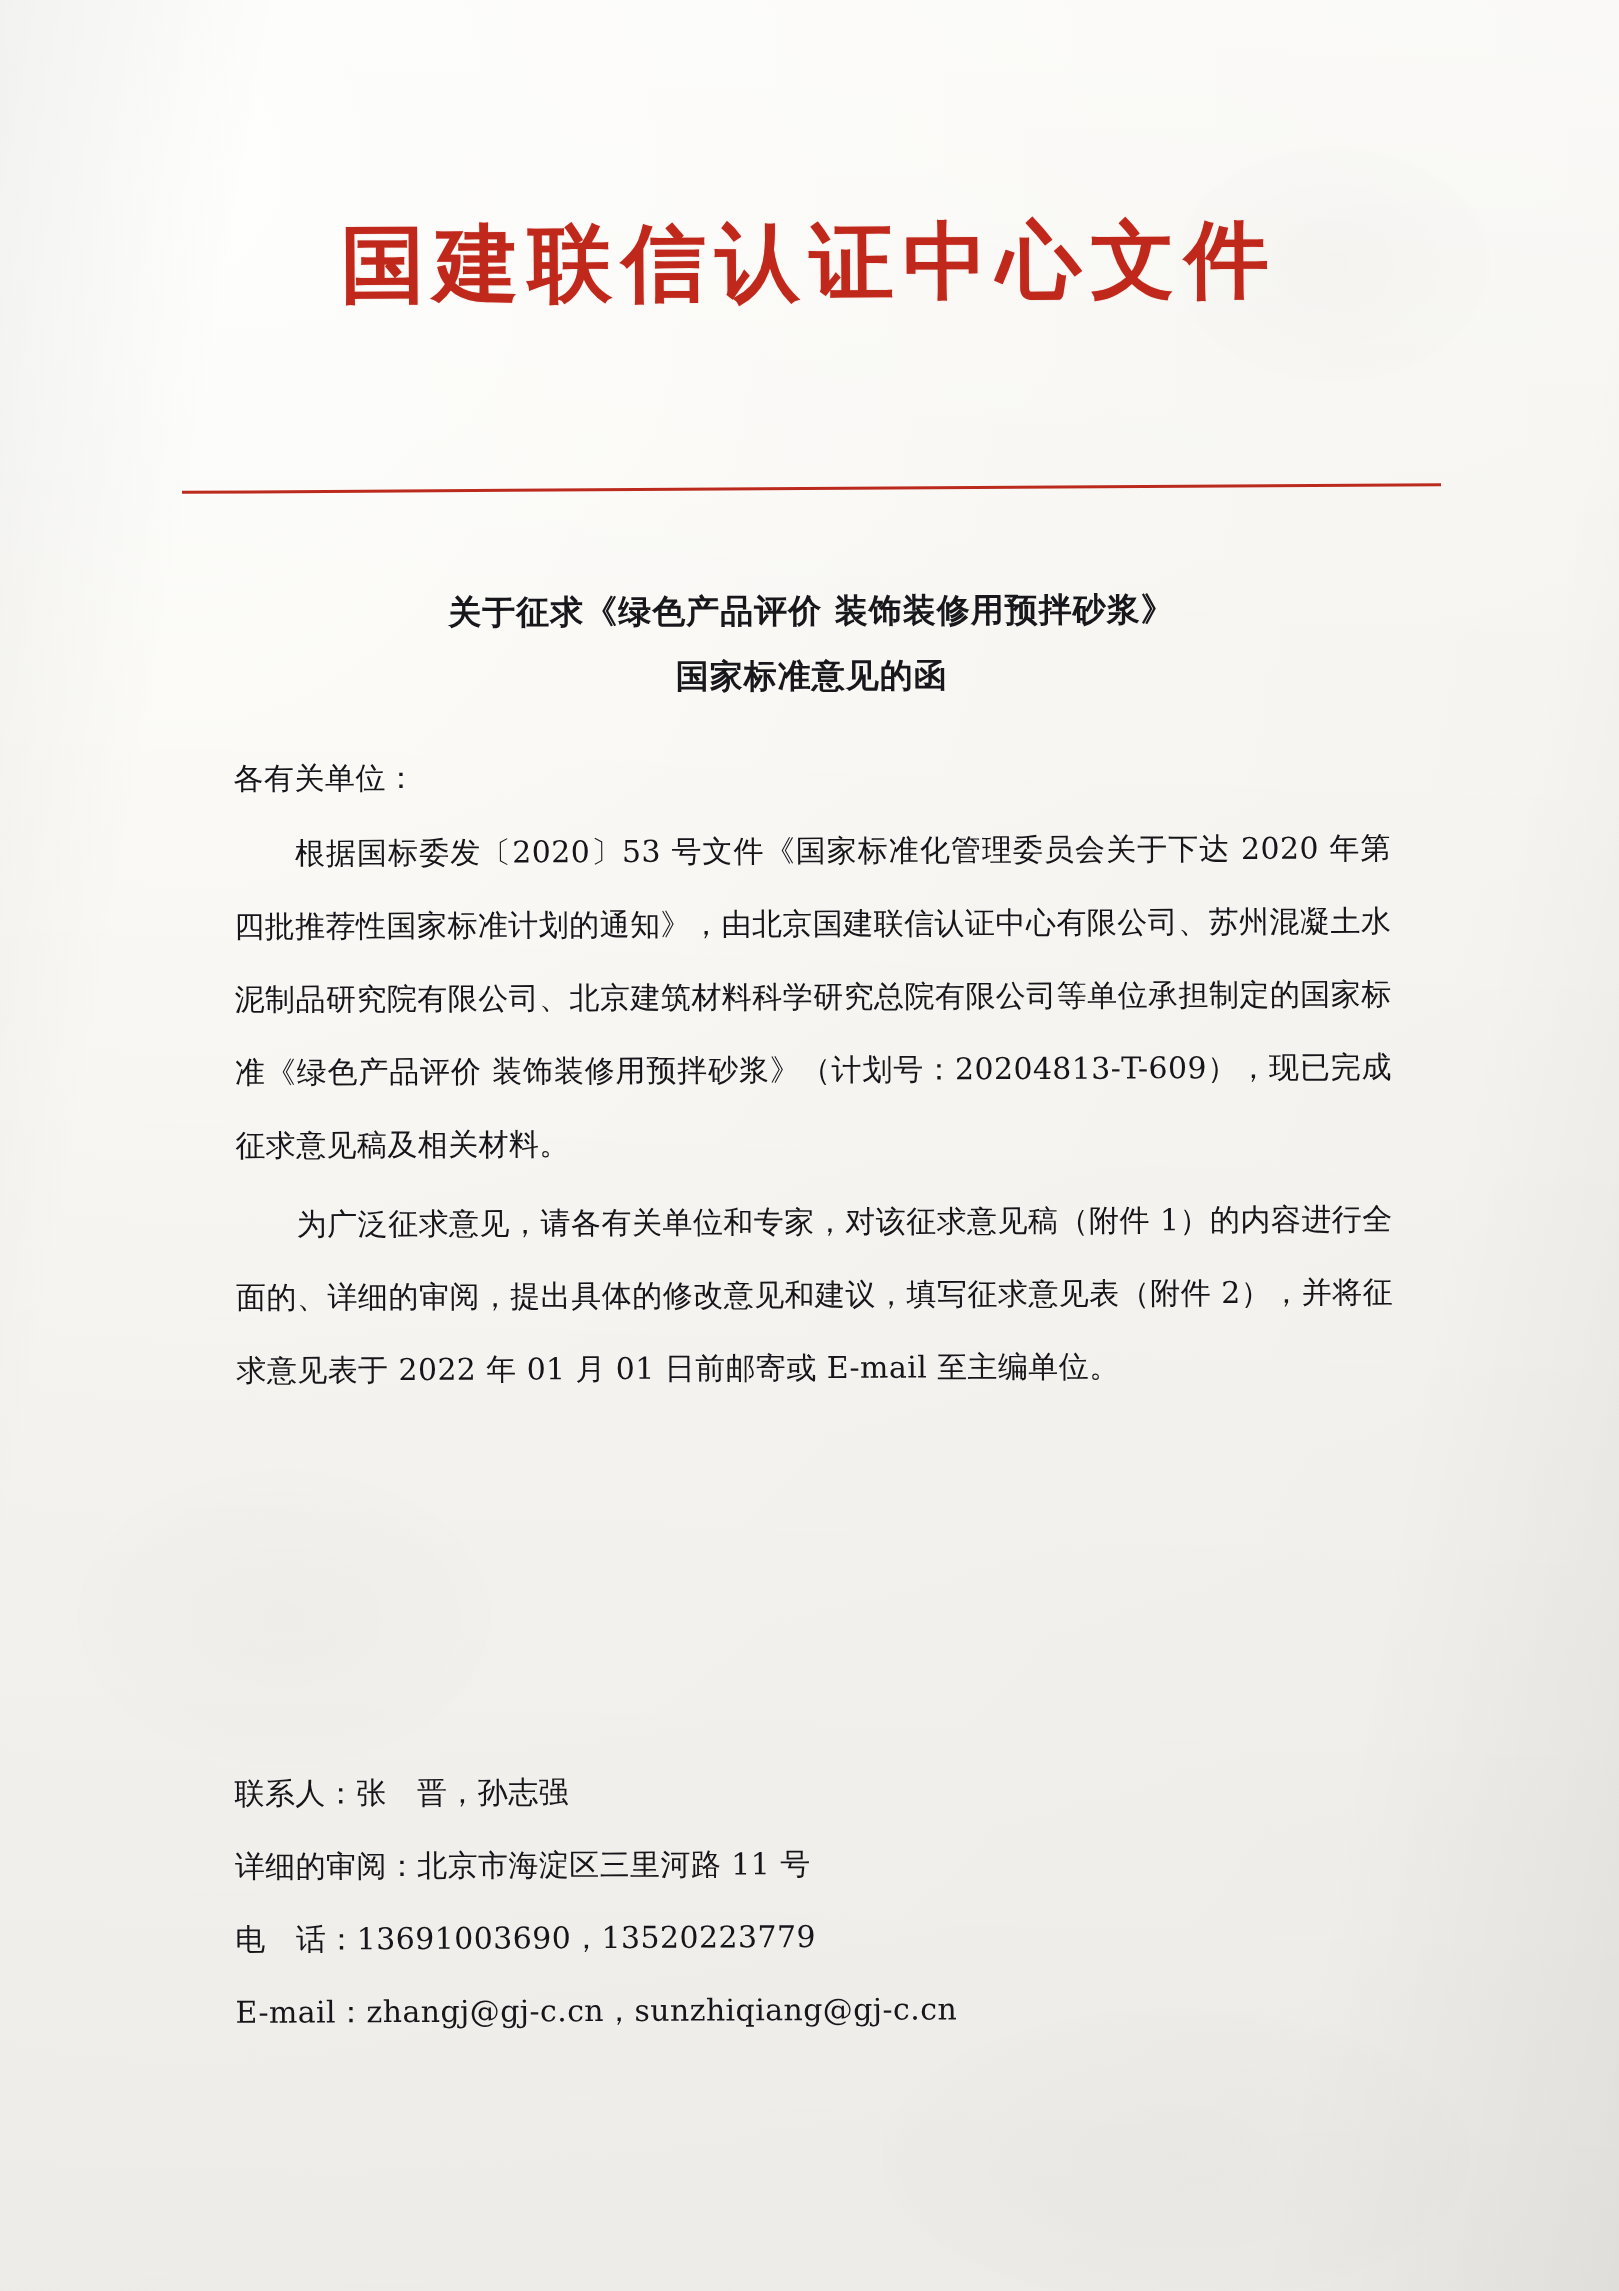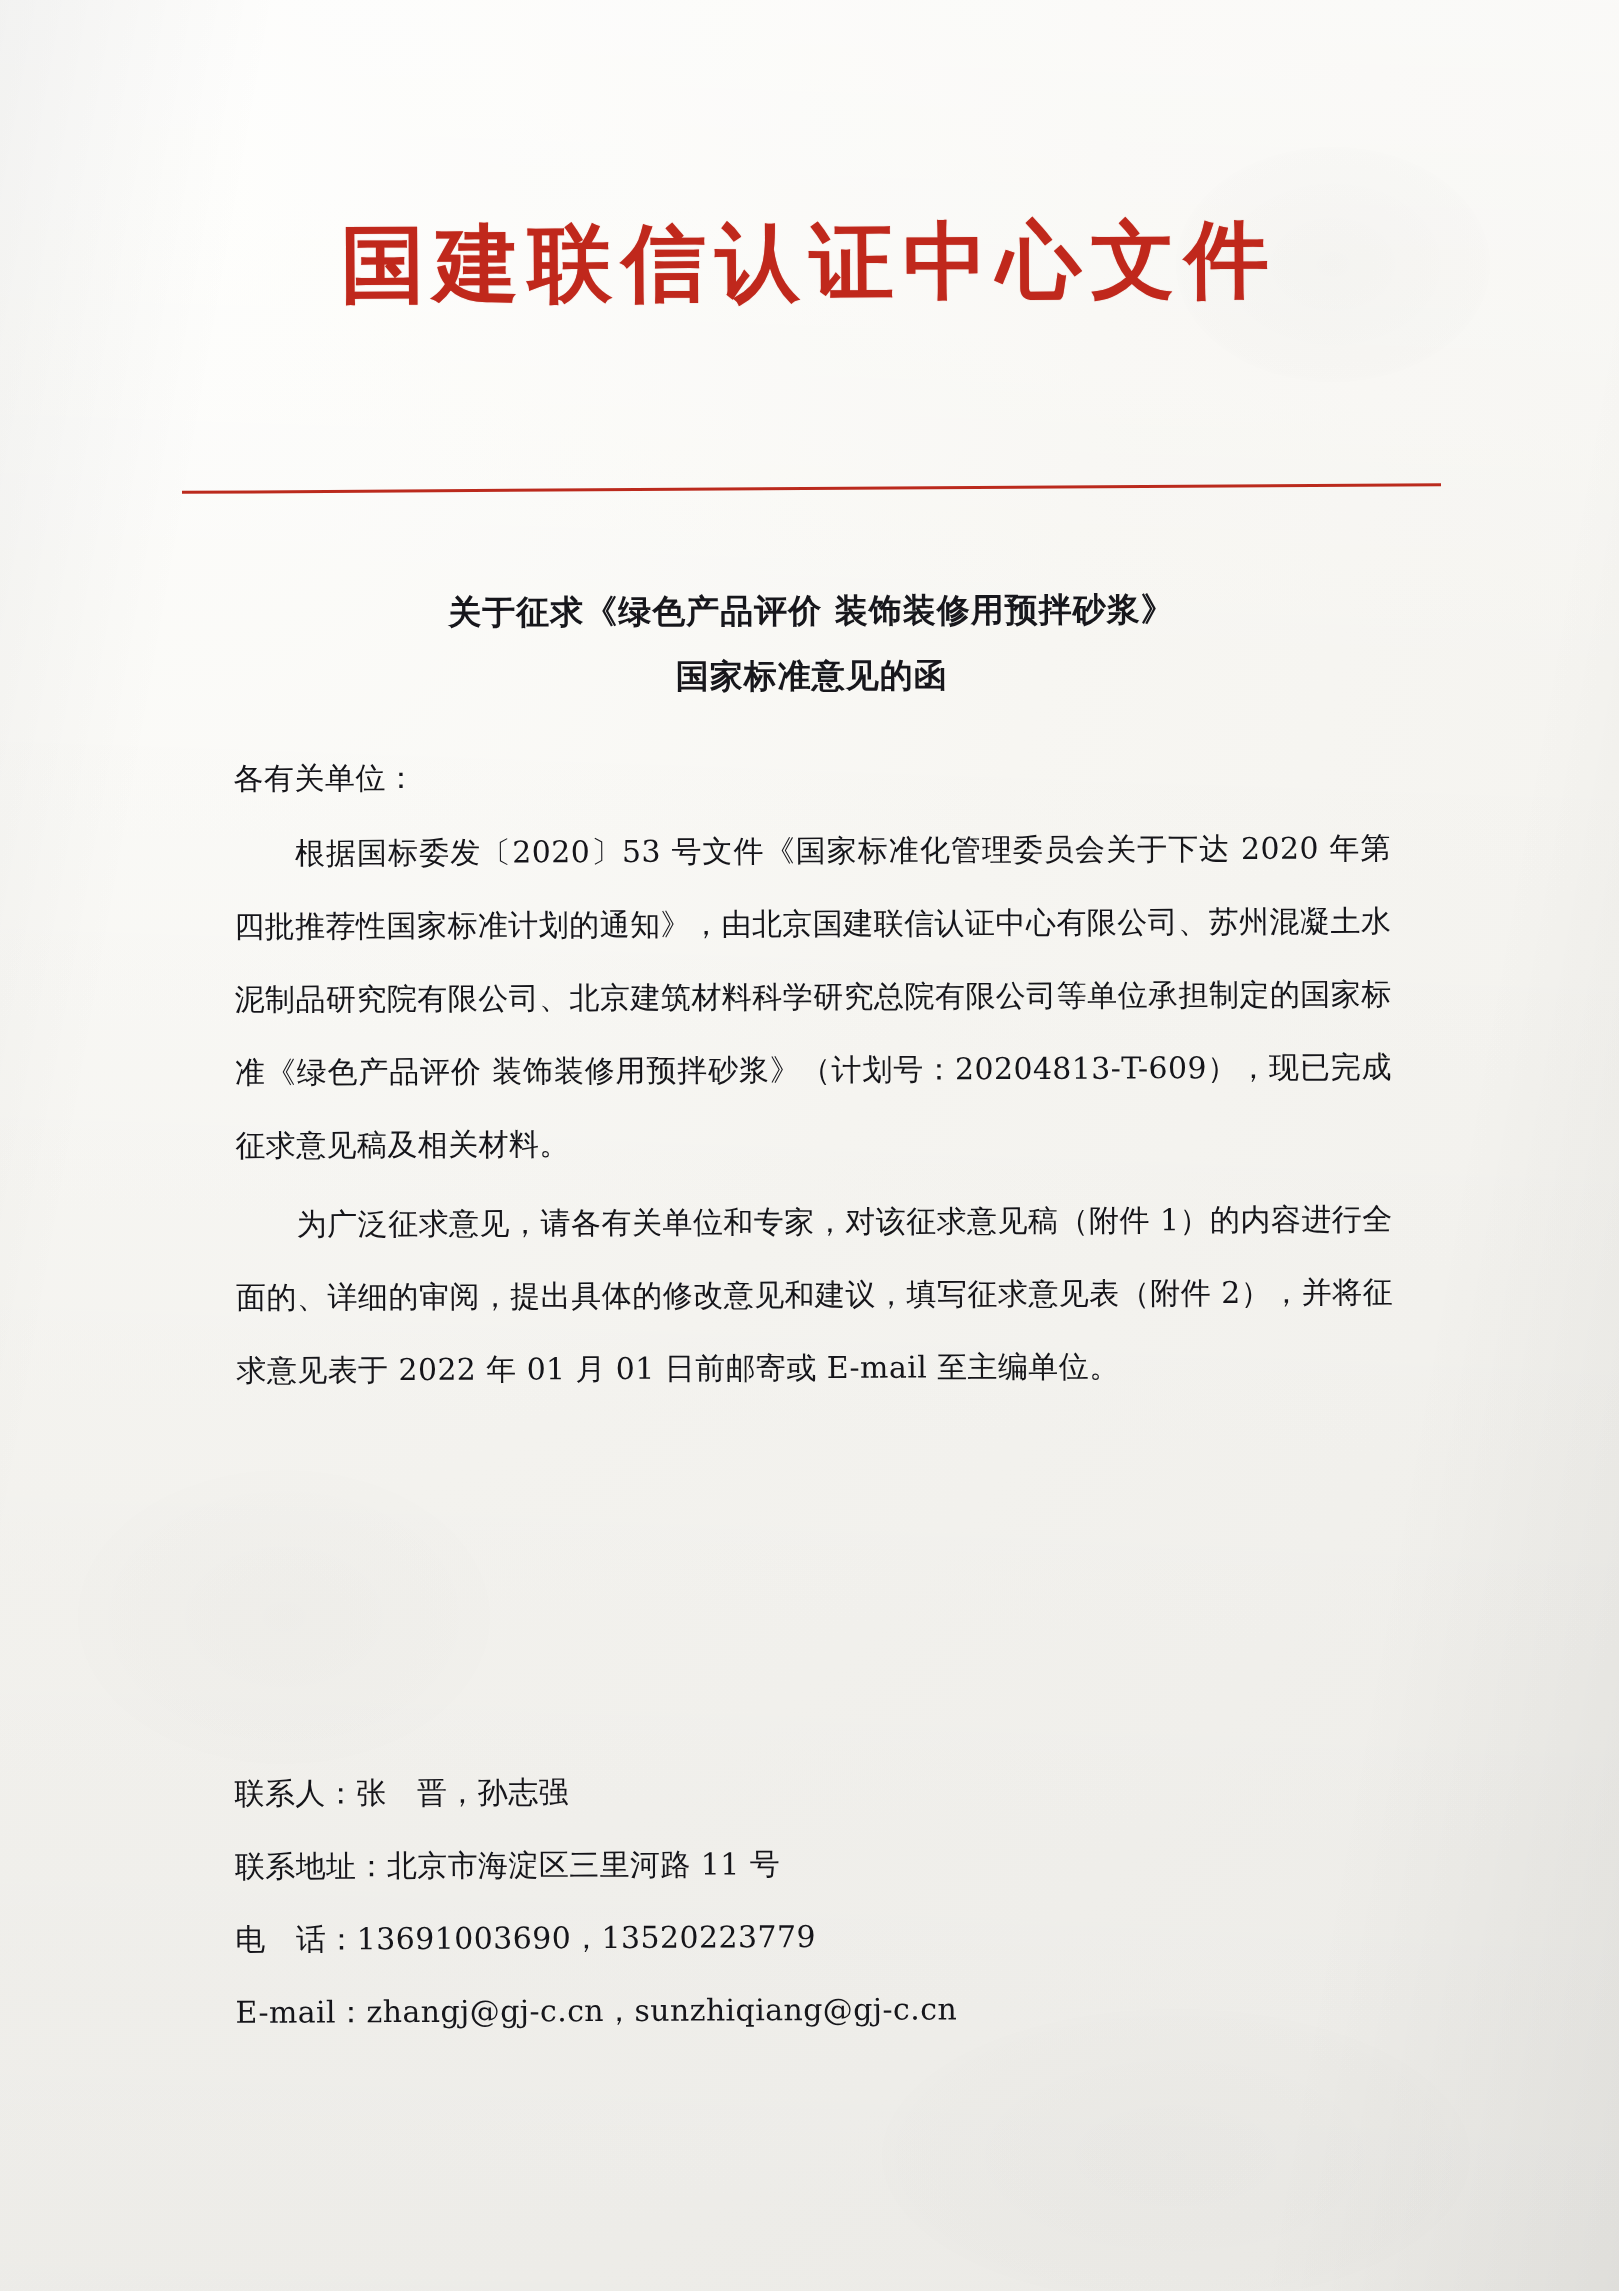--- a/index.html
+++ b/index.html
@@ -151,20 +151,20 @@
     <div class="body-block">
       <div class="salutation">各有关单位：</div>
 
       <p class="para">根据国标委发〔2020〕53 号文件《国家标准化管理委员会关于下达 2020 年第四批推荐性国家标准计划的通知》，由北京国建联信认证中心有限公司、苏州混凝土水泥制品研究院有限公司、北京建筑材料科学研究总院有限公司等单位承担制定的国家标准《绿色产品评价 装饰装修用预拌砂浆》（计划号：20204813-T-609），现已完成征求意见稿及相关材料。</p>
 
       <p class="para">为广泛征求意见，请各有关单位和专家，对该征求意见稿（附件 1）的内容进行全面的、详细的审阅，提出具体的修改意见和建议，填写征求意见表（附件 2），并将征求意见表于 2022 年 01 月 01 日前邮寄或 E-mail 至主编单位。</p>
     </div>
 
     <div class="contact-block">
       <div class="contact-line"><span>联系人：</span><span>张　晋，孙志强</span></div>
-      <div class="contact-line"><span>联系地址：</span><span>北京市海淀区三里河路 11 号</span></div>
+      <div class="contact-line"><span>详细的审阅：</span><span>北京市海淀区三里河路 11 号</span></div>
       <div class="contact-line"><span>电　话：</span><span>13691003690，13520223779</span></div>
       <div class="contact-line"><span>E-mail：</span><span>zhangj@gj-c.cn，sunzhiqiang@gj-c.cn</span></div>
     </div>
 
   </div>
 </div>
 
 
 </body></html>

